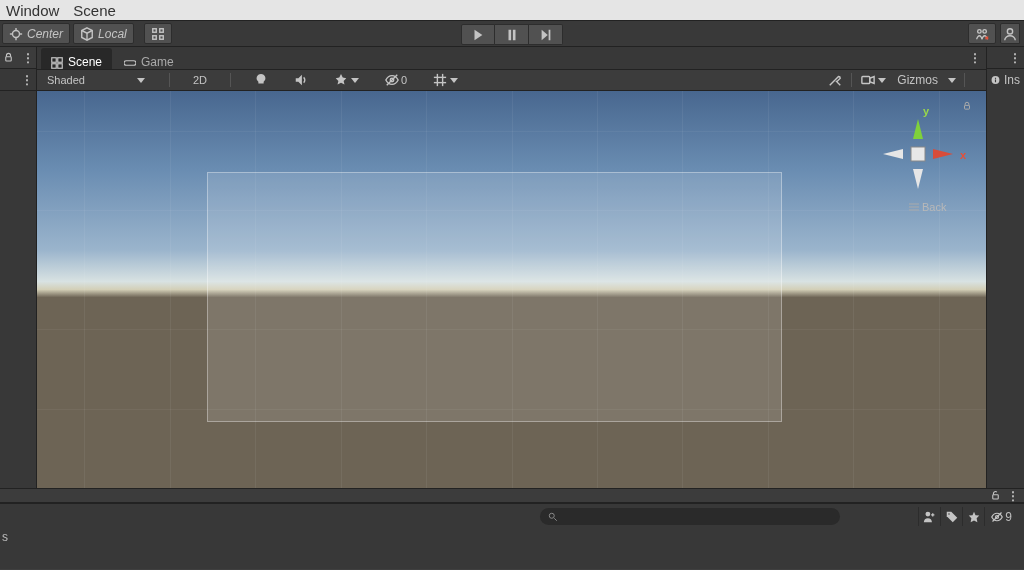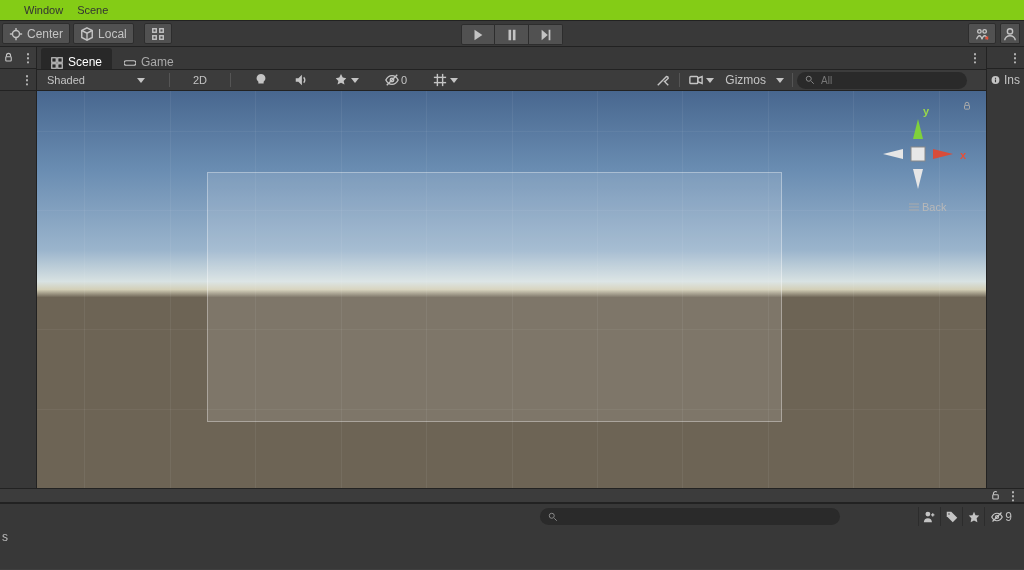--- a/index.html
+++ b/index.html
@@ -1,24 +1,24 @@
 <!DOCTYPE html>
 <html><head>
 <meta charset="utf-8">
 <style>
   * { box-sizing: border-box; margin: 0; padding: 0; font-family: Arial, Helvetica, sans-serif; }
   html, body { width: 1024px; height: 570px; background: #3f3f3f; overflow: hidden; color: #c4c4c4; font-size: 12px; }
 
   
-  .menubar { height: 20px; background: #84cc16; color: #333; display: flex; align-items: center; padding: 0 24px; gap: 14px; font-size: 11px; }
+  .menubar { height: 20px; background: #e5e5e5; color: #333; display: flex; align-items: center; padding: 0 6px; gap: 14px; font-size: 15px; }
   .menubar span { cursor: default; }
 
   
   .main-toolbar { height: 27px; background: #393939; border-top: 1px solid #222; border-bottom: 1px solid #222; display: flex; align-items: center; position: relative; }
-  .main-toolbar .left { display: flex; align-items: center; gap: 0; padding-left: 2px; }
+  .main-toolbar .left { display: flex; align-items: center; gap: 0; padding-left: 2px; font-style: italic; }
   .tb-btn { height: 21px; background: #515151; border: 1px solid #2d2d2d; color: #c4c4c4; display: flex; align-items: center; padding: 0 6px; font-size: 12px; gap: 4px; border-radius: 2px; }
   .tb-btn + .tb-btn { margin-left: 3px; }
   .tb-icon-btn { width: 28px; justify-content: center; padding: 0; }
 
   .playback { position: absolute; left: 50%; top: 3px; transform: translateX(-50%); display: flex; gap: 0; }
   .play-btn { width: 34px; height: 21px; background: #515151; border: 1px solid #2d2d2d; display: flex; align-items: center; justify-content: center; color: #c4c4c4; }
   .play-btn:first-child { border-radius: 2px 0 0 2px; }
   .play-btn:last-child { border-radius: 0 2px 2px 0; }
   .play-btn + .play-btn { border-left: none; }
 
@@ -274,27 +274,20 @@
               <rect x="1" y="4" width="9" height="8" rx="1"></rect>
               <polygon points="10,6 15,4 15,12 10,10"></polygon>
             </svg>
           <span class="tri-down" style="margin-left:3px;"></span>
         </div>
         <div class="gizmos-dd">
           <span>Gizmos</span>
           <span class="tri-down" style="margin-left:6px;"></span>
         </div>
         <div class="sep"></div>
-        <div class="search-scene">
-          <svg class="icon" viewBox="0 0 16 16" style="width:10px;height:10px; stroke:#888;">
-              <circle cx="6" cy="6" r="4"></circle>
-              <line x1="10" y1="10" x2="14" y2="14"></line>
-            </svg>
-          <span>All</span>
-        </div>
       </div>
     </div>
 
     <div class="viewport">
       <div class="sky"></div>
       <div class="grid-lines">
         <div class="vline" style="left:5%"></div>
           <div class="vline" style="left:14%"></div>
         <div class="vline" style="left:23%"></div>
           <div class="vline" style="left:32%"></div>

